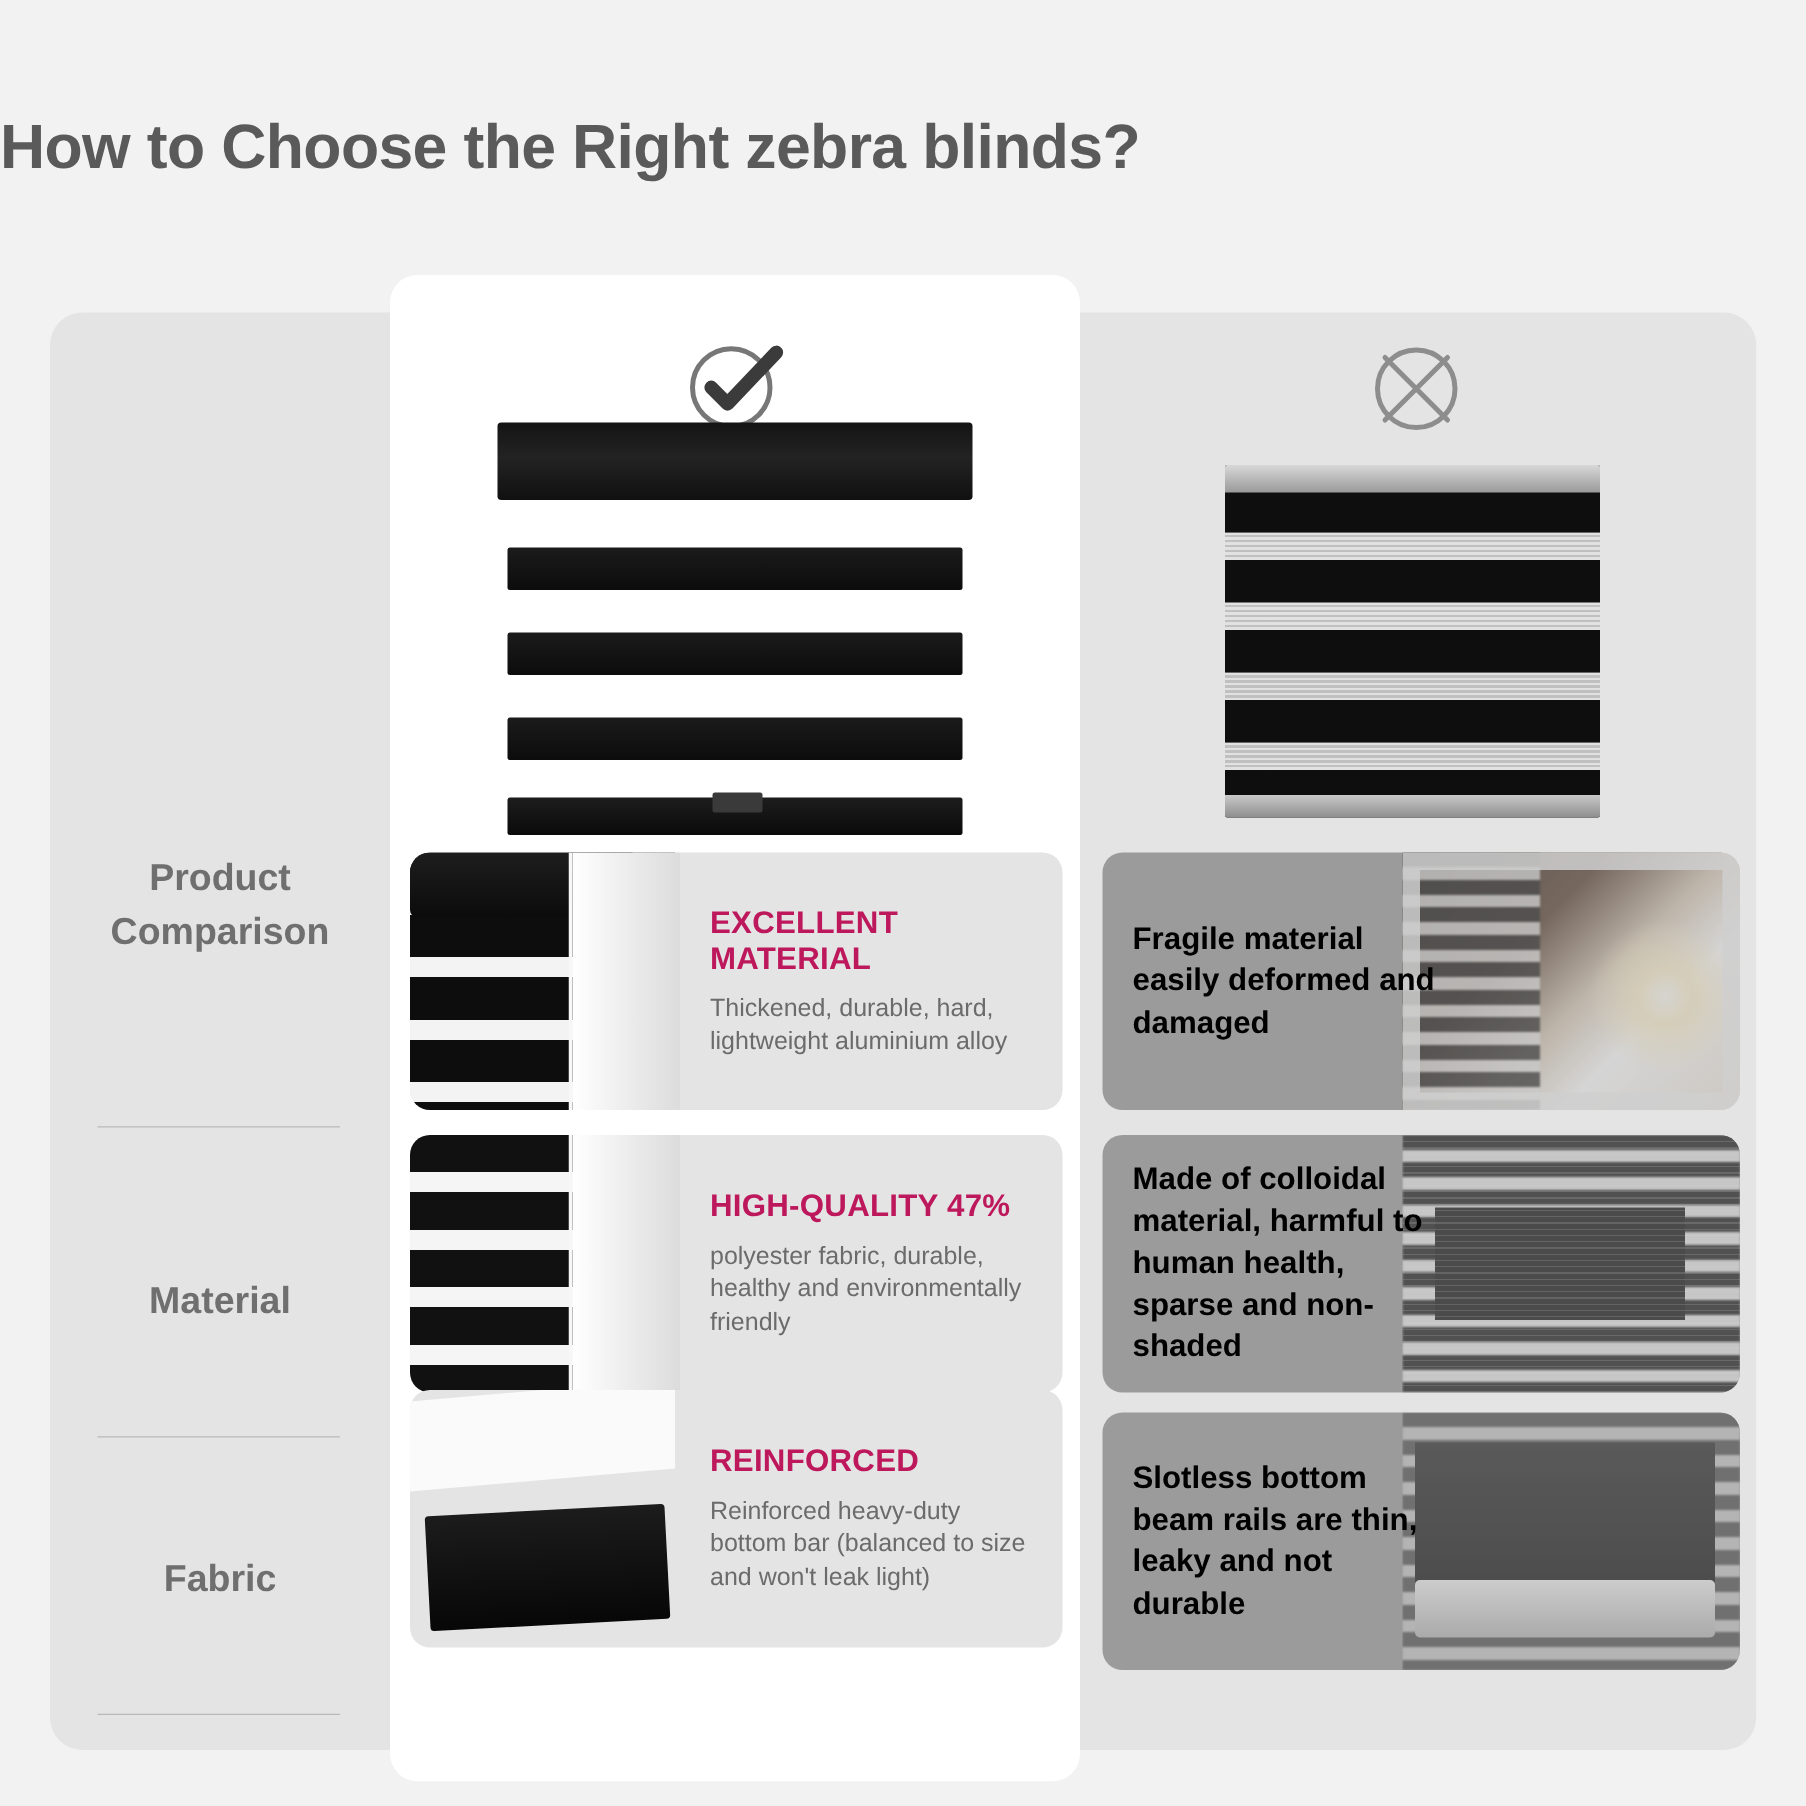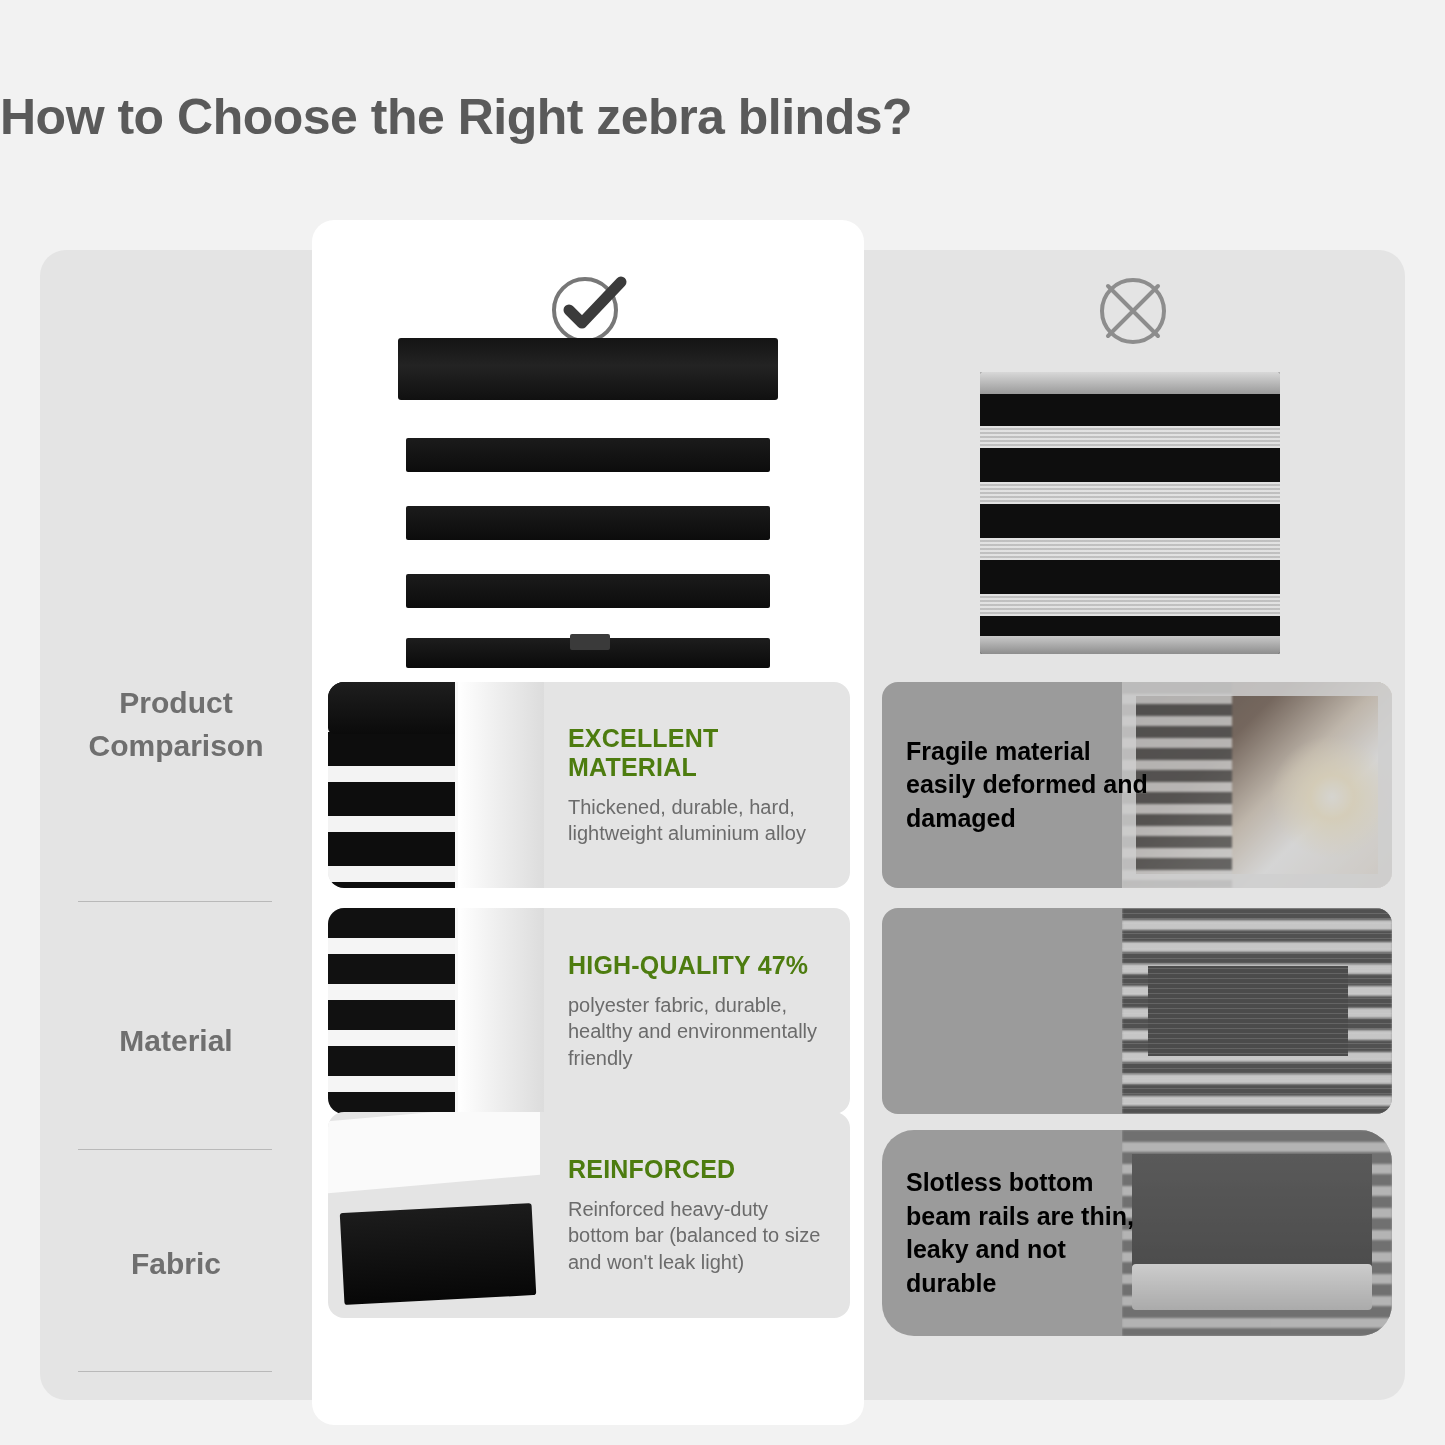--- a/index.html
+++ b/index.html
@@ -156,21 +156,21 @@
   }
   .card.good { background: #e4e4e4; }
   .card.bad  { background: #9b9b9b; }
 
   .card.g-material { left: 328px; top: 682px; width: 522px; height: 206px; }
   .card.g-fabric   { left: 328px; top: 908px; width: 522px; height: 206px; }
   .card.g-bottom   { left: 328px; top: 1112px; width: 522px; height: 206px; }
 
   .card.b-material { left: 882px; top: 682px; width: 510px; height: 206px; }
   .card.b-fabric   { left: 882px; top: 908px; width: 510px; height: 206px; }
-  .card.b-bottom   { left: 882px; top: 1130px; width: 510px; height: 206px; border-radius: 32px; }
+  .card.b-bottom   { left: 882px; top: 1130px; width: 510px; height: 206px; }
 
   
   .card-visual {
     position: absolute; left: 0; top: 0; width: 212px; height: 100%;
   }
   .zebra-shot {
     position: absolute; inset: 0;
     background:
       repeating-linear-gradient(180deg,
         #0d0d0d 0px, #0d0d0d 34px,
@@ -202,21 +202,21 @@
     position: absolute; left: 0; top: 0; width: 212px; height: 72px;
     background: #fafafa;
     transform: skewY(-5deg);
   }
 
   .card-text {
     position: absolute; left: 240px; top: 0; right: 18px; height: 100%;
     display: flex; flex-direction: column; justify-content: center;
   }
   .card-title {
-    color: #4d7c0f;
+    color: #be185d;
     font-size: 25px;
     font-weight: bold;
     margin-bottom: 12px;
     letter-spacing: 0.2px;
   }
   .card-desc {
     color: #6b6b6b;
     font-size: 20px;
     line-height: 1.32;
   }
@@ -380,20 +380,21 @@
   <div class="bad-text">Fragile material easily deformed and damaged</div>
 </div>
 
 <div class="card bad b-fabric">
   <div class="bad-visual">
     <div class="blur-zebra"></div>
     <div class="dark-panel"></div>
     <div class="fine-lines"></div>
     <div class="shade-veil"></div>
   </div>
+  <div class="bad-text">Made of colloidal material, harmful to human health, sparse and non-shaded</div>
 </div>
 
 <div class="card bad b-bottom">
   <div class="bad-visual">
     <div class="blur-zebra" style="opacity:.55"></div>
     <div class="dark-shade-shot"></div>
     <div class="bottom-rail-shot"></div>
     <div class="shade-veil"></div>
   </div>
   <div class="bad-text">Slotless bottom beam rails are thin, leaky and not durable</div>

